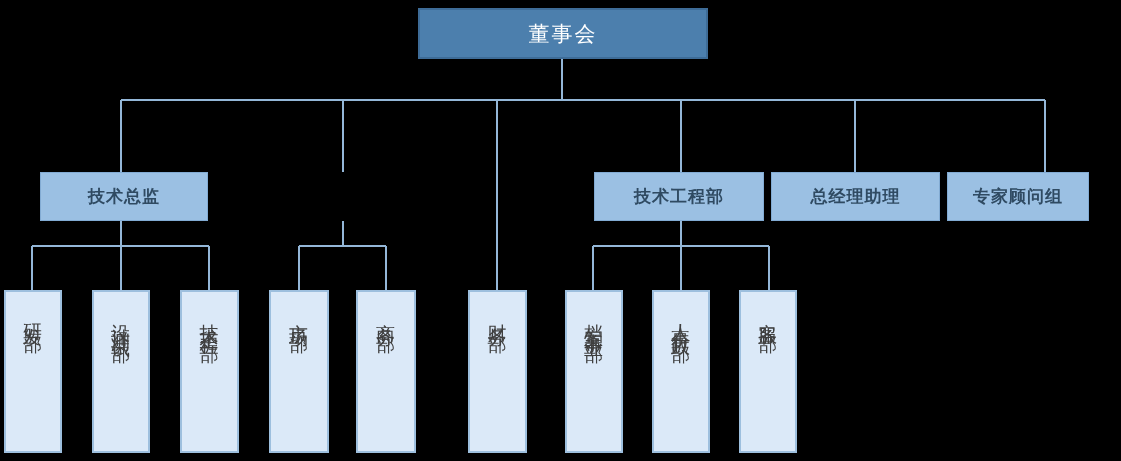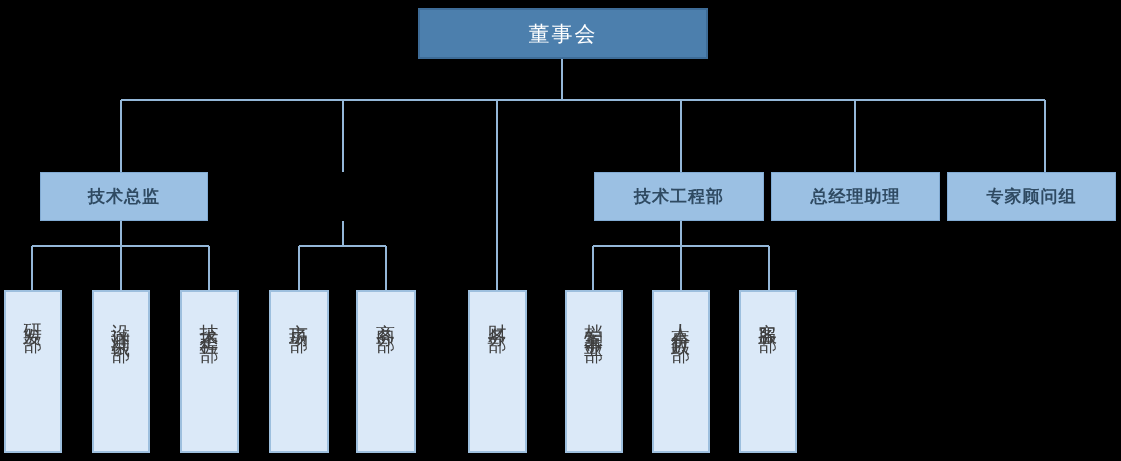--- a/index.html
+++ b/index.html
@@ -69,21 +69,21 @@
     writing-mode: vertical-lr;
     text-orientation: upright;
     letter-spacing: 5px;
     line-height: 1;
   }
   
   .mgr-1 { left: 40px;  width: 168px; }
   .mgr-2 { left: 257px; width: 171px; }
   .mgr-3 { left: 594px; width: 170px; }
   .mgr-4 { left: 771px; width: 169px; text-align: right; }
-  .mgr-5 { left: 947px; width: 169px; }
+  .mgr-5 { left: 947px; width: 142px; }
   
   .dept-1 { left: 4px;   width: 58px; }
   .dept-2 { left: 92px;  width: 58px; }
   .dept-3 { left: 180px; width: 59px; }
   .dept-4 { left: 269px; width: 60px; }
   .dept-5 { left: 356px; width: 60px; }
   .dept-6 { left: 468px; width: 59px; }
   .dept-7 { left: 565px; width: 58px; }
   .dept-8 { left: 652px; width: 58px; }
   .dept-9 { left: 739px; width: 58px; }

